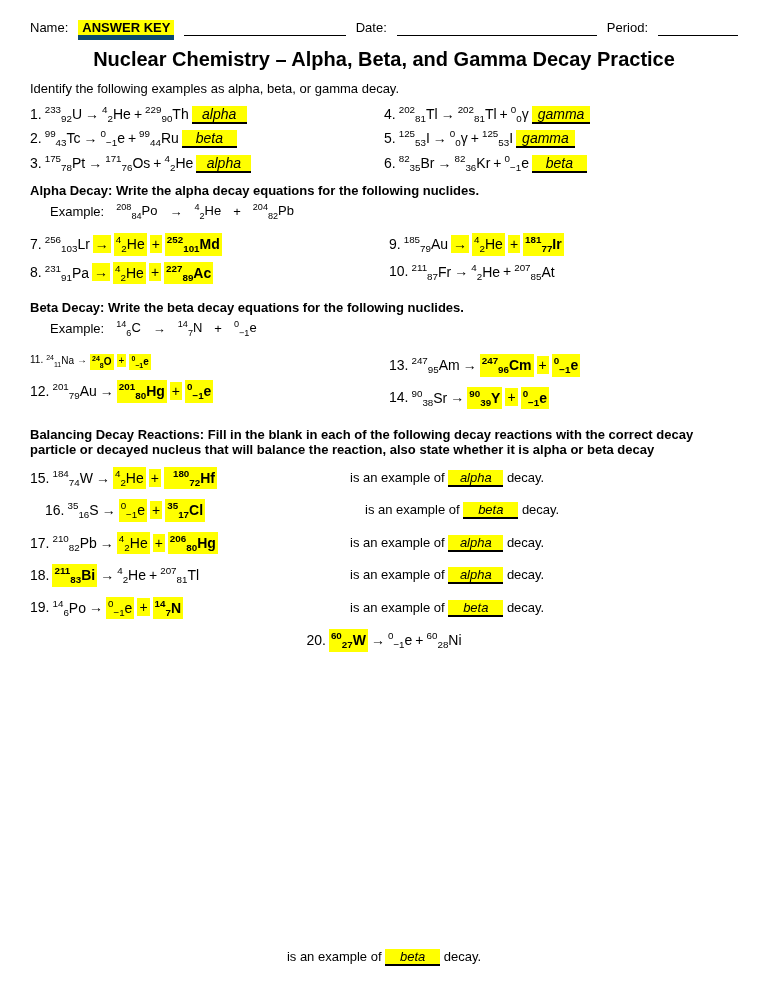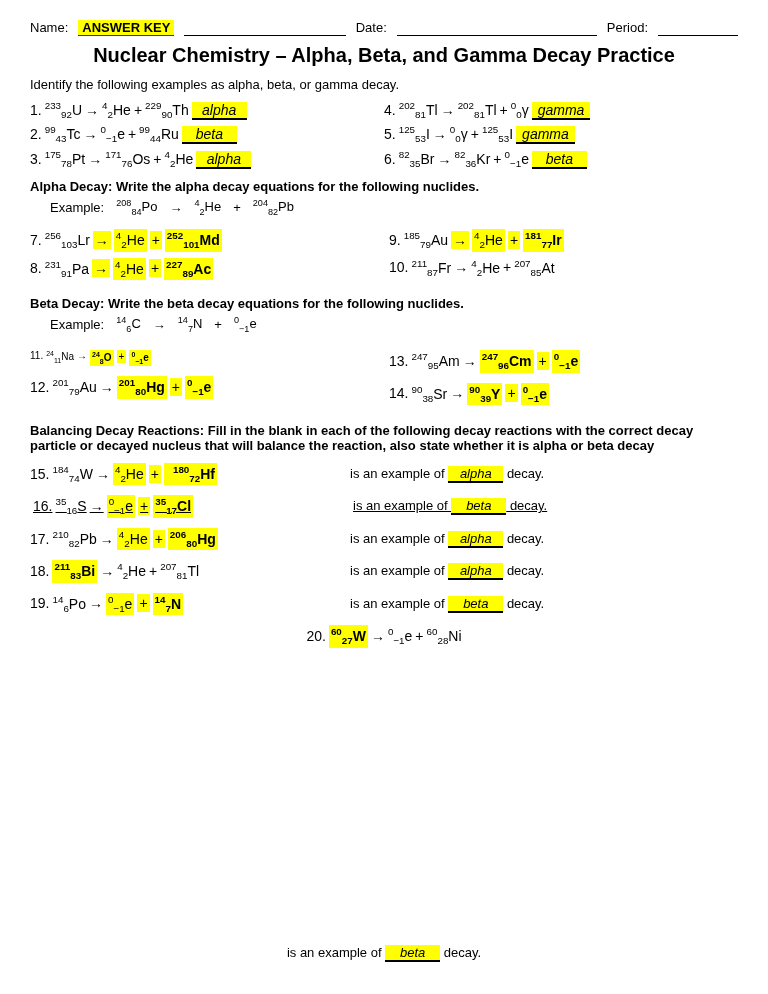--- a/index.html
+++ b/index.html
@@ -18,21 +18,21 @@
       gap: 10px;
       margin-bottom: 8px;
       font-size: 13px;
     }
     .header-line span { white-space: nowrap; }
     .answer-key {
       color: #000;
       background: yellow;
       font-weight: bold;
       font-size: 13px;
-      border-bottom: 1px solid #0c4a6e;
+      border-bottom: 5px solid #0c4a6e;
       padding: 0 4px;
     }
     .date-field { border-bottom: 1px solid #000; min-width: 200px; display: inline-block; }
     .period-field { border-bottom: 1px solid #000; min-width: 80px; display: inline-block; }
 
     h1 {
       text-align: center;
       font-size: 20px;
       font-weight: bold;
       margin-bottom: 10px;
@@ -270,21 +270,21 @@
     <span>→</span>
     <span class="hl"><sup>4</sup><sub>2</sub>He</span>
     <span class="hl">+</span>
     <span class="hl" style="font-weight:bold;padding-left:9px;"><sup>180</sup><sub>72</sub>Hf</span>
   </div>
   <div style="font-size:13px;">
     is an example of <span class="answer-blank">alpha</span> decay.
   </div>
 </div>
 
-<div style="display:flex; align-items:center; margin:10px 3px;text-decoration:underline;">
+<div style="display:flex; align-items:center; margin:10px 15px;">
   <div style="flex:0 0 320px; display:flex; align-items:baseline; gap:3px; font-size:14px;">
     <span>16.</span>
     <span><sup>35</sup><sub>16</sub>S</span>
     <span>→</span>
     <span class="hl"><sup>0</sup><sub>−1</sub>e</span>
     <span class="hl">+</span>
     <span class="hl" style="font-weight:bold;"><sup>35</sup><sub>17</sub>Cl</span>
   </div>
   <div style="font-size:13px;">
     is an example of <span class="answer-blank">beta</span> decay.

